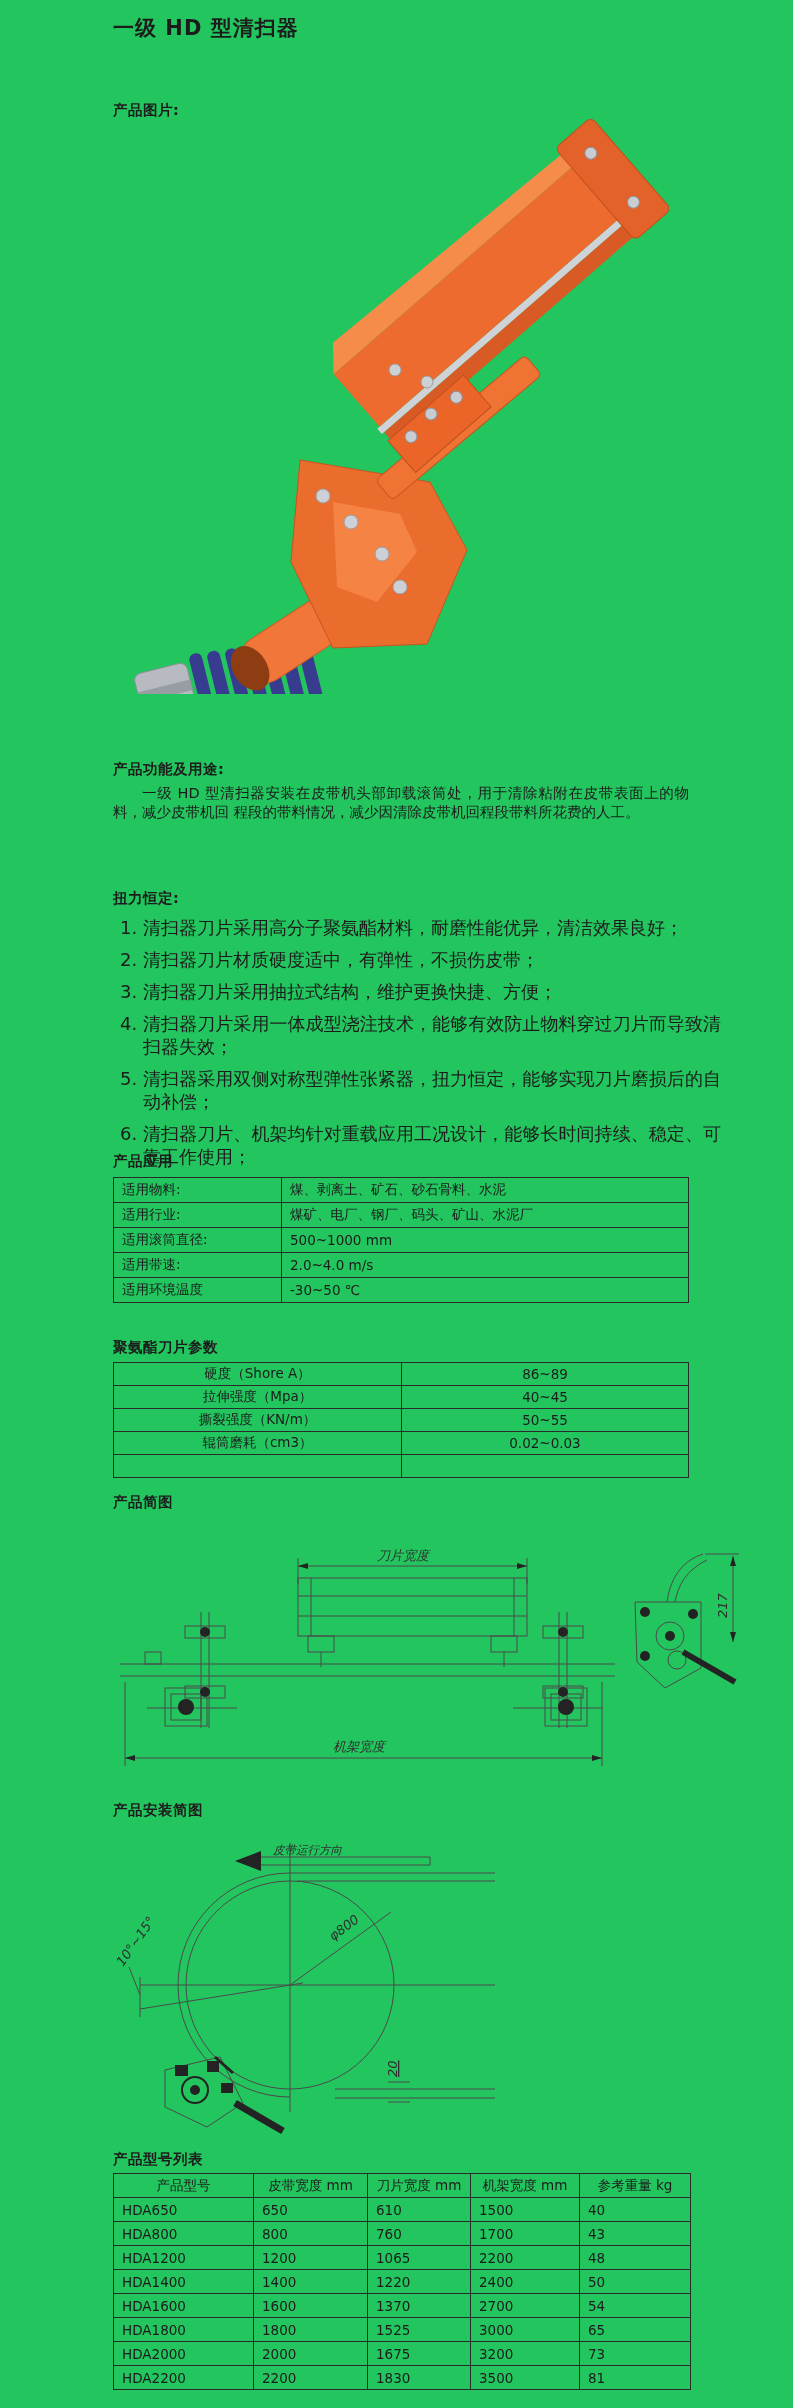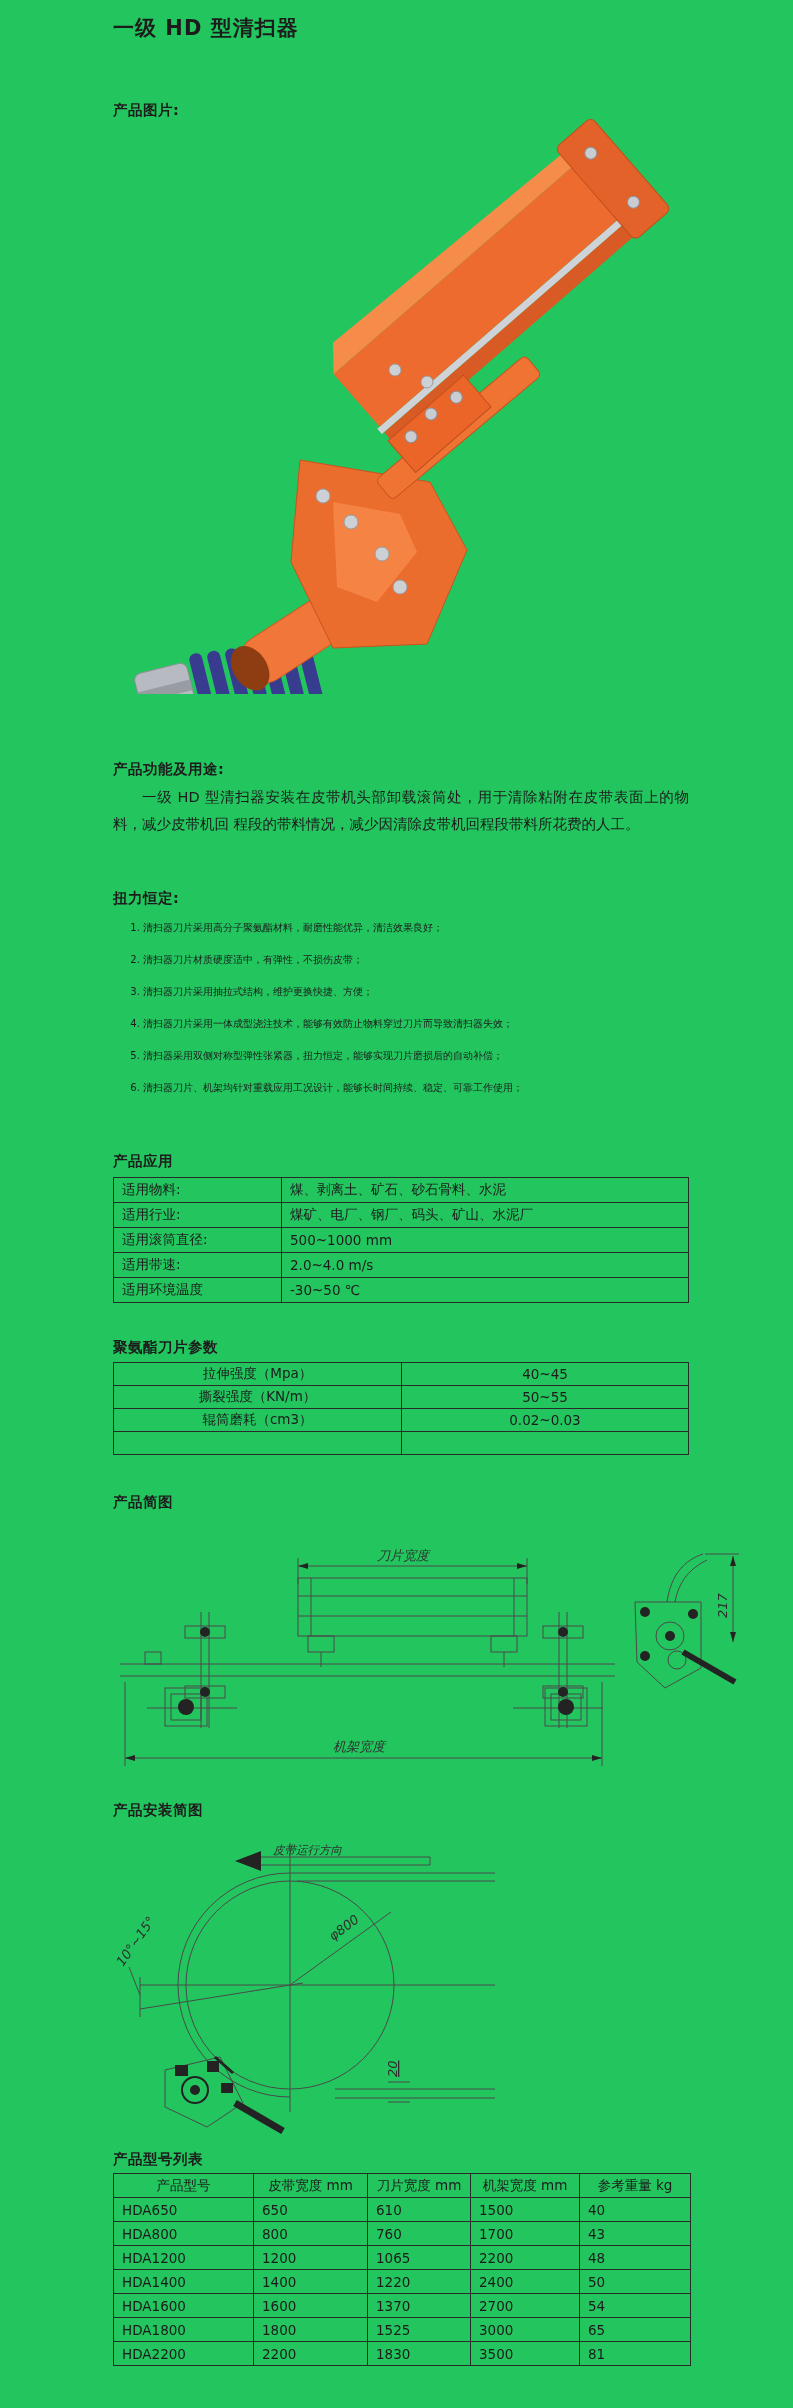--- a/index.html
+++ b/index.html
@@ -4,22 +4,22 @@
 <style>
   html,body { margin:0; padding:0; background:#ffffff; }
   .page {
     position:relative; width:793px; height:2408px; background:#22c55e;
     font-family:"DejaVu Sans","Liberation Sans",sans-serif; color:#1c1c1c;
     overflow:hidden;
   }
   .abs { position:absolute; }
   .title { font-size:21px; font-weight:bold; letter-spacing:1px; }
   .sec-heading { font-size:14.5px; font-weight:bold; letter-spacing:0.5px; }
-  .body-text { font-size:14.5px; line-height:27px; text-align:justify; text-indent:2em; }
-  ol.features { margin:0; padding-left:30px; font-size:10px; }
+  .body-text { font-size:14.5px; line-height:19px; text-align:justify; text-indent:2em; }
+  ol.features { margin:0; padding-left:30px; font-size:18px; }
   ol.features li { line-height:23px; margin-bottom:9px; text-align:justify; }
   table { border-collapse:collapse; table-layout:fixed; }
   td, th { border:1px solid #2a2a2a; font-size:13.5px; font-weight:normal;
            padding:2px 8px; overflow:hidden; white-space:nowrap; }
   .tbl-app td { height:20px; text-align:left; }
   .tbl-blade td { height:18px; text-align:center; }
   .tbl-model td, .tbl-model th { height:19px; }
   svg text { font-family:"DejaVu Sans","Liberation Sans",sans-serif; }
   .dim-label { font-size:13px; font-style:italic; fill:#2e2e2e; }
   .dim-label-sm { font-size:11.5px; font-style:italic; fill:#2e2e2e; }
@@ -141,20 +141,24 @@
   </tbody>
     </table>
 
   <div class="abs sec-heading" style="left:113px; top:1338px;">聚氨酯刀片参数</div>
   <table class="abs tbl-blade" style="left:113px; top:1362px; width:576px;">
     <colgroup>
         <col style="width:288px">
         <col>
       </colgroup>
     <tbody>
+        <tr>
+          <td>硬度（Shore A）</td>
+          <td>86~89</td>
+        </tr>
     <tr>
           <td>拉伸强度（Mpa）</td>
           <td>40~45</td>
         </tr>
     <tr>
           <td>撕裂强度（KN/m）</td>
           <td>50~55</td>
         </tr>
     <tr>
           <td>辊筒磨耗（cm3）</td>
@@ -354,20 +358,27 @@
           <td>54</td>
         </tr>
     <tr>
           <td>HDA1800</td>
           <td>1800</td>
           <td>1525</td>
           <td>3000</td>
           <td>65</td>
         </tr>
     <tr>
+          <td>HDA2000</td>
+          <td>2000</td>
+          <td>1675</td>
+          <td>3200</td>
+          <td>73</td>
+        </tr>
+    <tr>
           <td>HDA2200</td>
           <td>2200</td>
           <td>1830</td>
           <td>3500</td>
           <td>81</td>
         </tr>
   </tbody>
     </table>
 
 </div>

